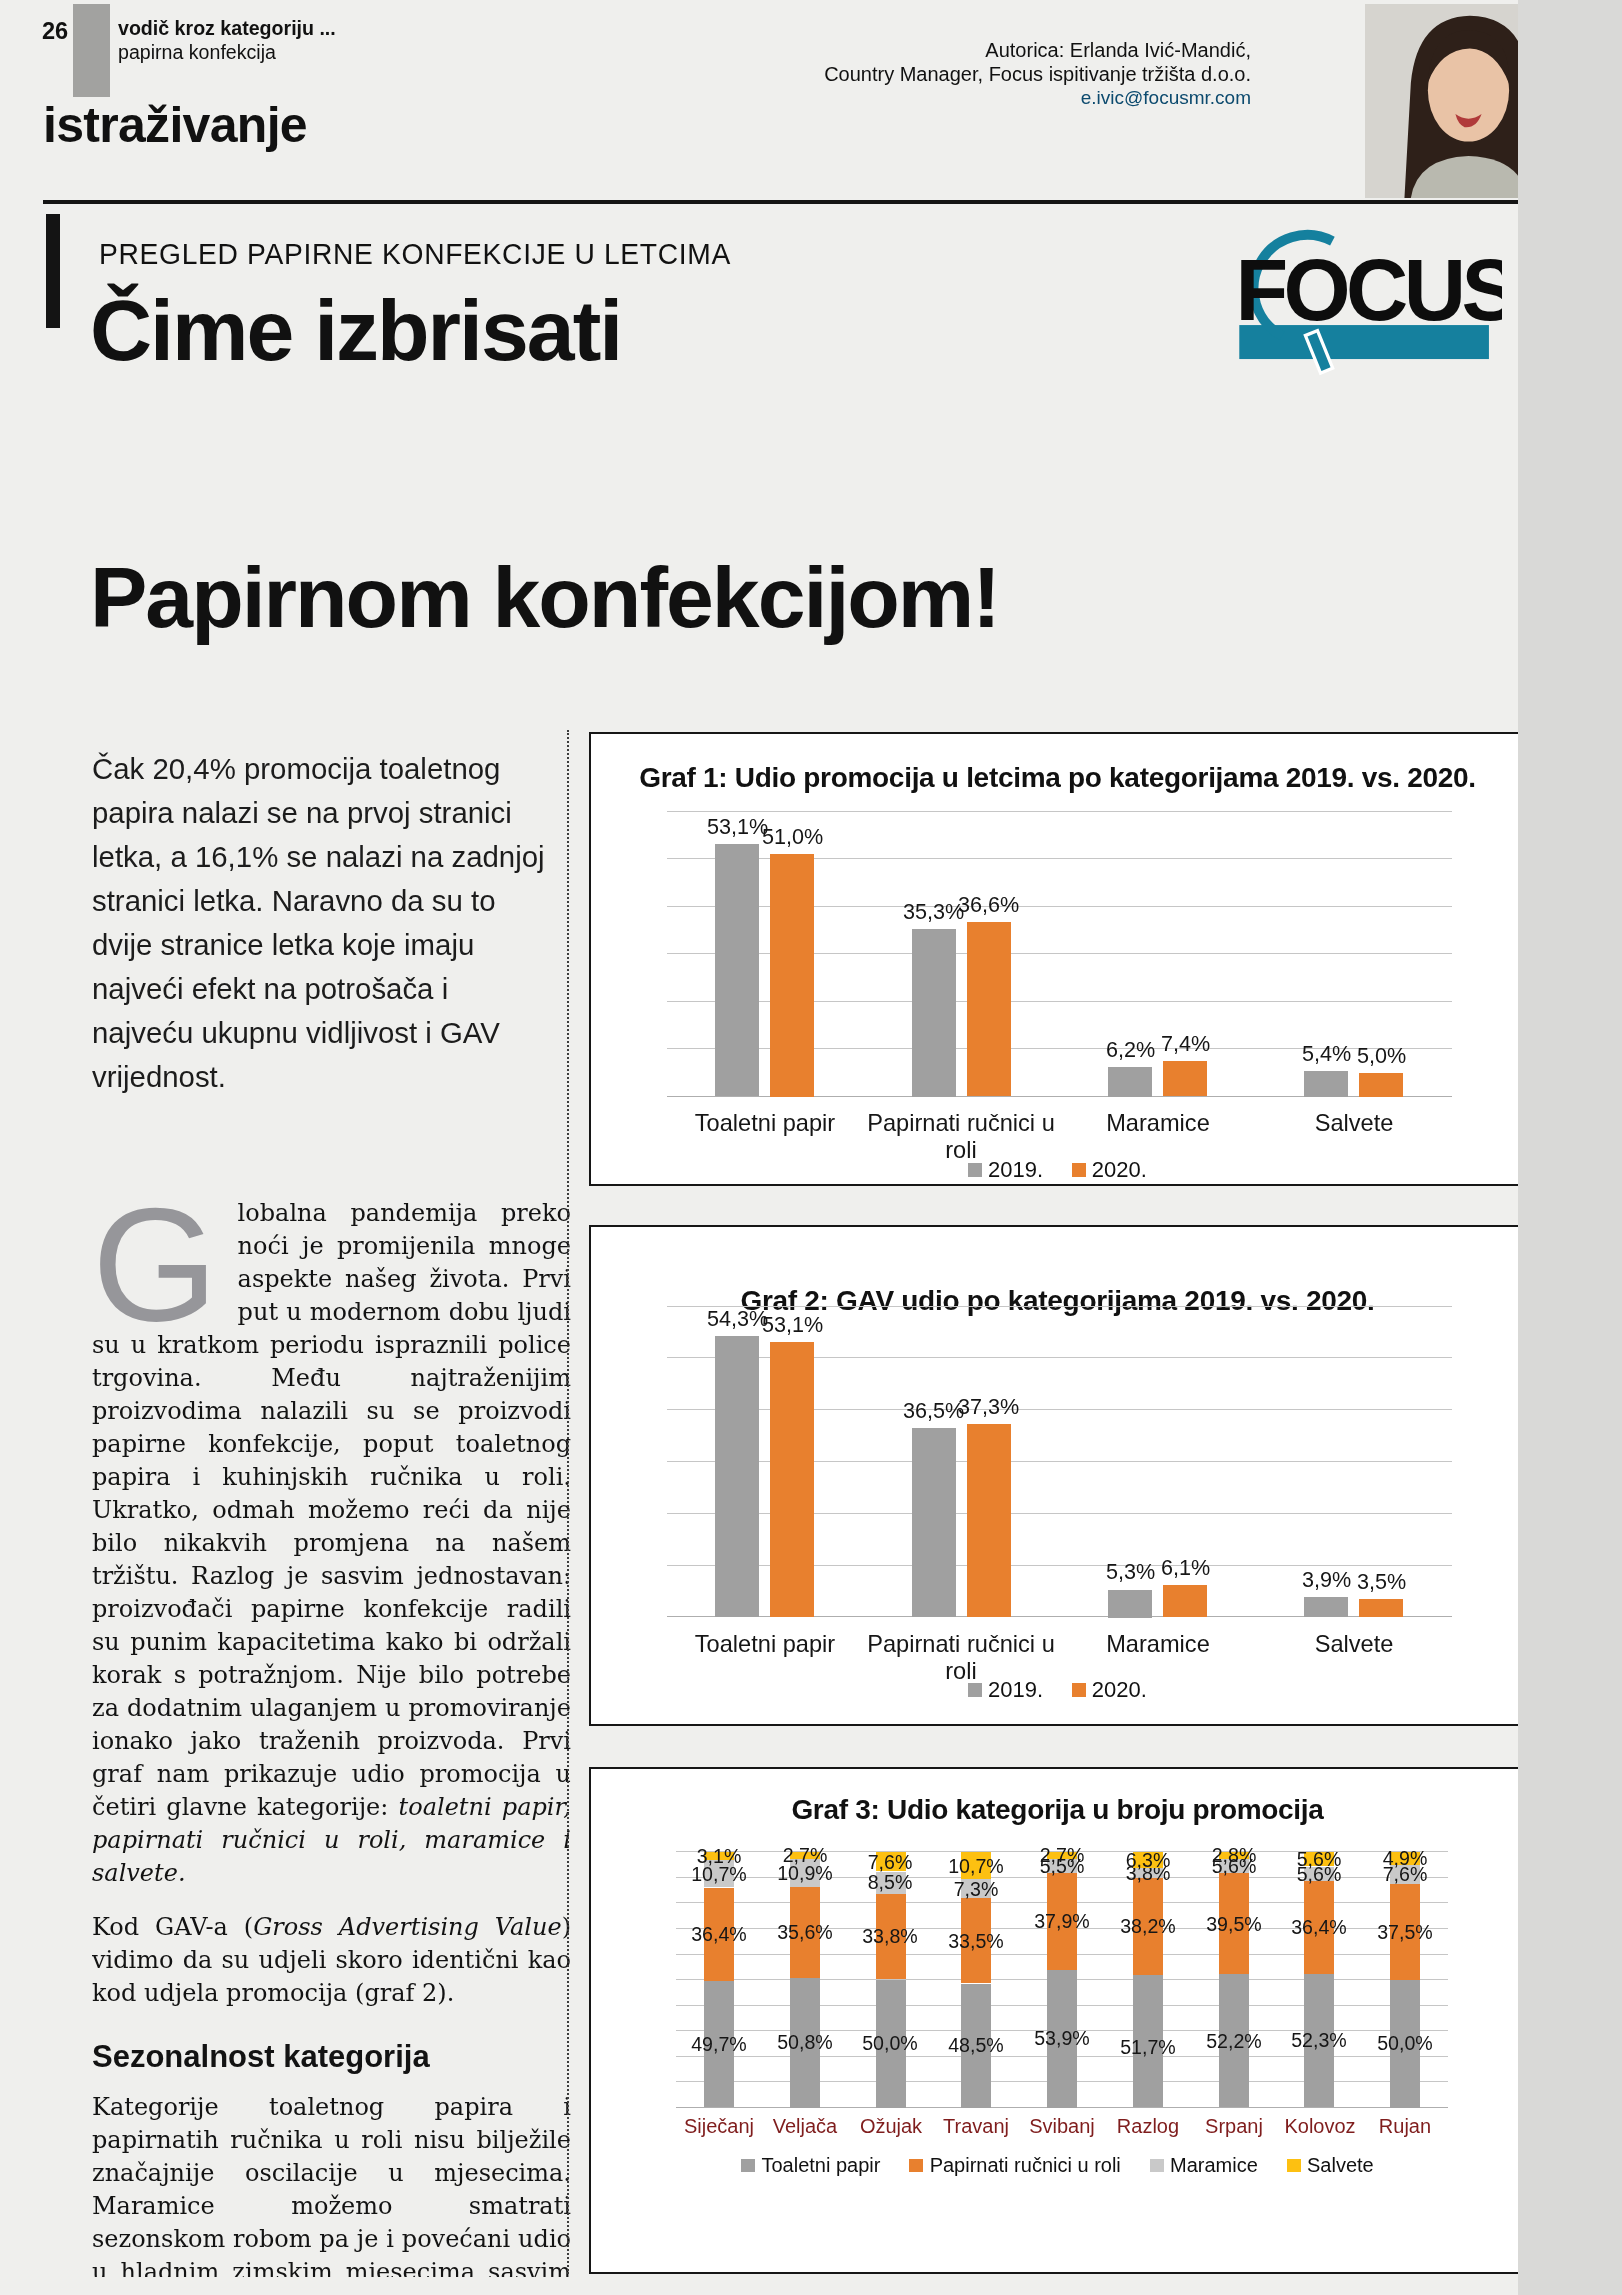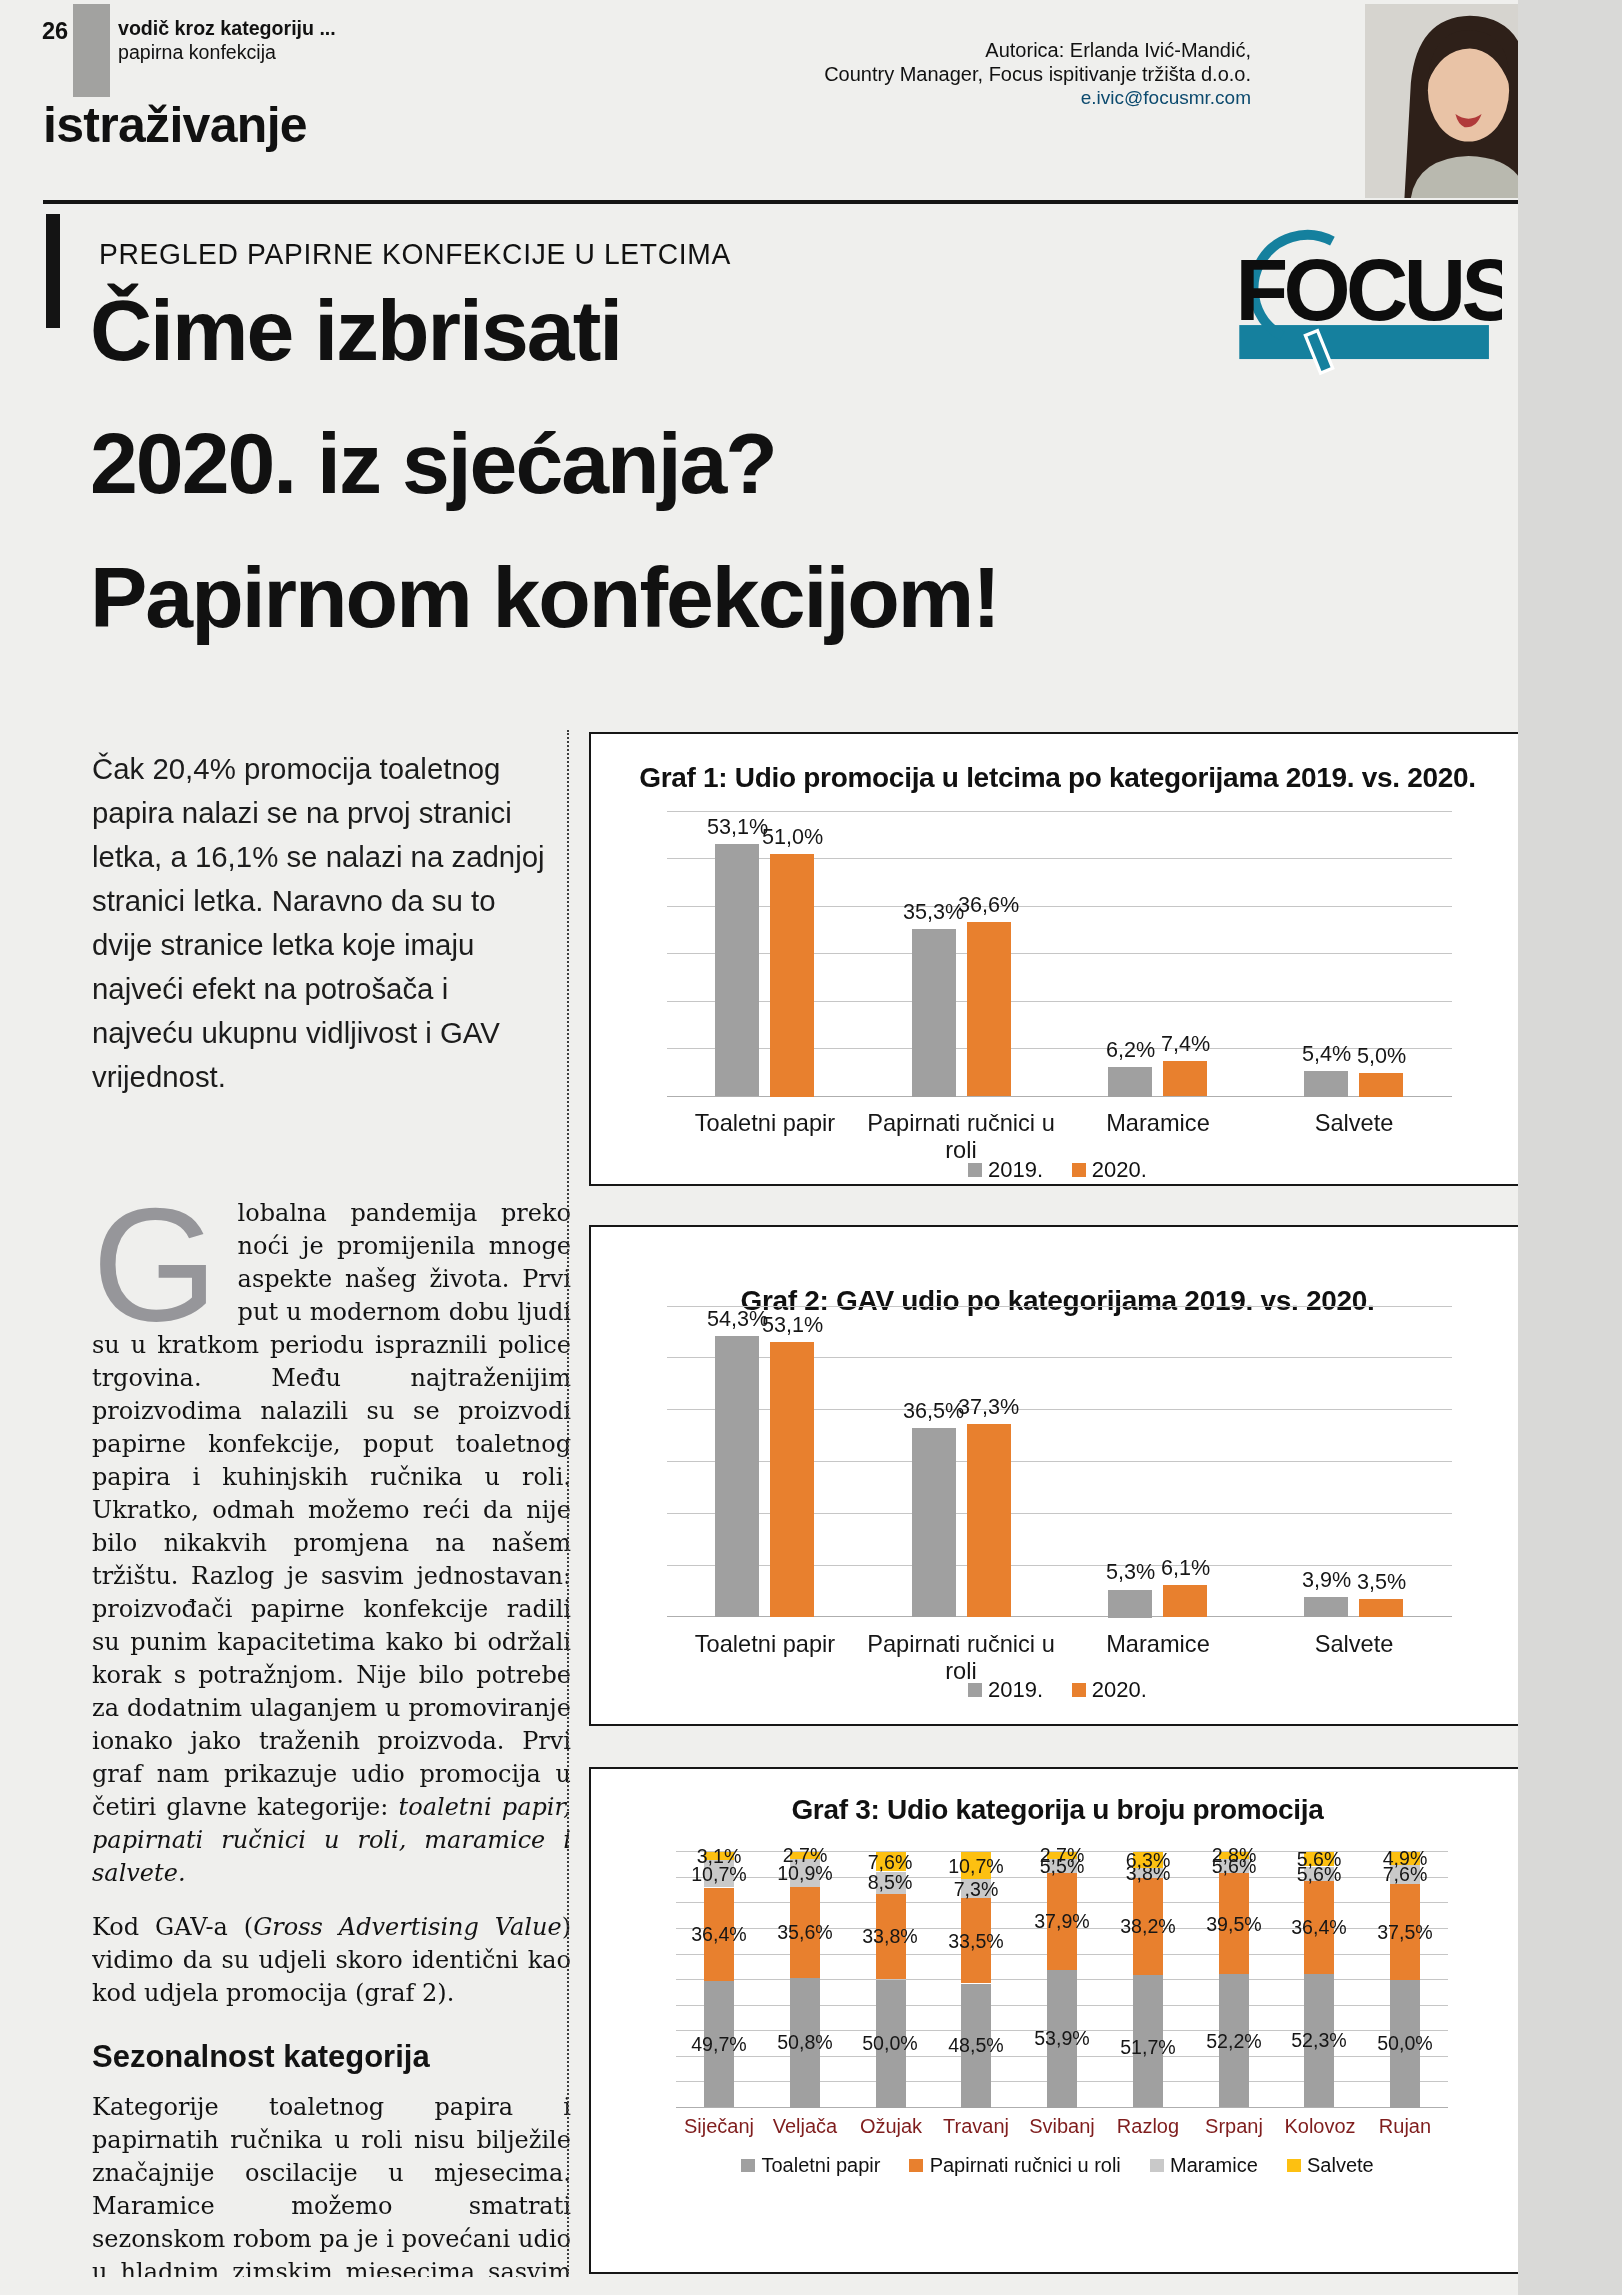--- a/index.html
+++ b/index.html
@@ -83,21 +83,20 @@
       <path d="M70 296 Q80 235 158 232 Q238 235 248 296 Z" fill="#b9b9af"></path>
       <path d="M138 168 Q158 182 178 168 Q170 190 152 188 Q142 184 138 168Z" fill="#b03a3a"></path>
     </svg>
   </div>
 
   <div class="top-rule"></div>
 
   <div class="eyebrow-bar"></div>
   <div class="eyebrow">PREGLED PAPIRNE KONFEKCIJE U LETCIMA</div>
   <div class="headline hl1">Čime izbrisati</div>
-  <div class="headline hl2">2020. iz sjećanja?</div>
   <div class="headline hl3">Papirnom konfekcijom!</div>
 
   <div class="focus-logo">
     <svg width="281" height="151" viewBox="0 0 430 230">
       <rect x="28" y="148" width="382" height="52" fill="#15809e"></rect>
       <g transform="rotate(28 132 92)">
         <path d="M132 10 A82 82 0 1 0 132 174" fill="none" stroke="#15809e" stroke-width="15"></path>
       </g>
       <rect x="140" y="158" width="20" height="62" fill="#15809e" stroke="#ffffff" stroke-width="5" transform="rotate(-22 150 189)"></rect>
       <text x="22" y="140" font-family="Liberation Sans, sans-serif" font-size="132" font-weight="bold" letter-spacing="-7" fill="#0d0d0d">FOCUS</text>

